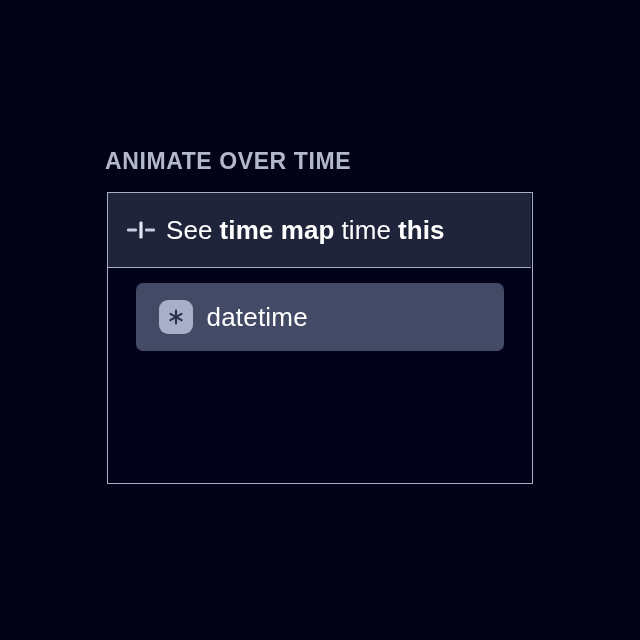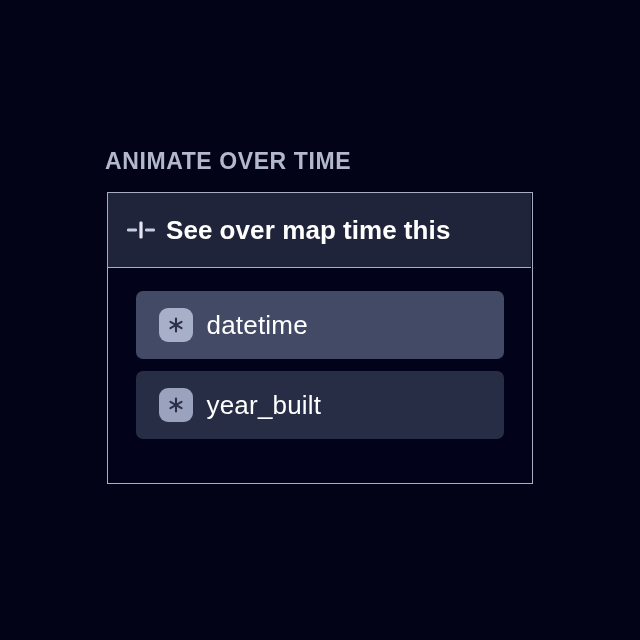--- a/index.html
+++ b/index.html
@@ -75,32 +75,32 @@
     font-size: 26px;
     color: #ffffff;
     white-space: nowrap;
     line-height: 30px;
     letter-spacing: 0.1px;
   }
   .header-text .b {
     font-weight: bold;
   }
   .header-text .r {
-    font-weight: bold;
+    font-weight: normal;
   }
   .header-text .sp {
     display: inline-block;
     width: 7px;
   }
 
   
   .option-list {
     position: absolute;
     left: 0px;
-    top: 84px;
+    top: 76px;
     width: 423px;
     height: 213px;
     padding-top: 14px;
     box-sizing: border-box;
   }
 
   .option-item {
     position: relative;
     margin: 0 auto 12px auto;
     width: 368px;
@@ -152,47 +152,35 @@
 
   <div class="panel">
 
     <div class="panel-header">
       <svg class="slider-icon" viewBox="0 0 34 34">
         <rect x="3" y="15.6" width="10" height="2.8" rx="1.2" fill="#c8cce0"></rect>
         <rect x="21" y="15.6" width="10" height="2.8" rx="1.2" fill="#c8cce0"></rect>
         <rect x="15.4" y="8.5" width="3.2" height="17" rx="1.3" fill="#e3e6f2"></rect>
       </svg>
       <div class="header-text">
-        <span class="r">See</span><span class="sp"></span><span class="b">over map</span><span class="sp"></span><span class="r">time</span><span class="sp"></span><span class="b">this</span>
+        <span class="r">See</span><span class="sp"></span><span class="b">time map</span><span class="sp"></span><span class="r">time</span><span class="sp"></span><span class="b">this</span>
       </div>
     </div>
 
     <div class="option-list">
 
       <div class="option-item is-active">
         <span class="field-badge">
           <svg width="20" height="20" viewBox="0 0 20 20">
             <g stroke="#2b3048" stroke-width="2.1" stroke-linecap="round">
               <line x1="10" y1="3.6" x2="10" y2="16.4"></line>
               <line x1="4.45" y1="6.8" x2="15.55" y2="13.2"></line>
               <line x1="4.45" y1="13.2" x2="15.55" y2="6.8"></line>
             </g>
           </svg>
         </span>
         <span class="option-label">datetime</span>
       </div>
 
-      <div class="option-item">
-        <span class="field-badge">
-          <svg width="20" height="20" viewBox="0 0 20 20">
-            <g stroke="#2b3048" stroke-width="2.1" stroke-linecap="round">
-              <line x1="10" y1="3.6" x2="10" y2="16.4"></line>
-              <line x1="4.45" y1="6.8" x2="15.55" y2="13.2"></line>
-              <line x1="4.45" y1="13.2" x2="15.55" y2="6.8"></line>
-            </g>
-          </svg>
-        </span>
-        <span class="option-label">year_built</span>
-      </div>
 
     </div>
   </div>
 </div>
 
 </body></html>

